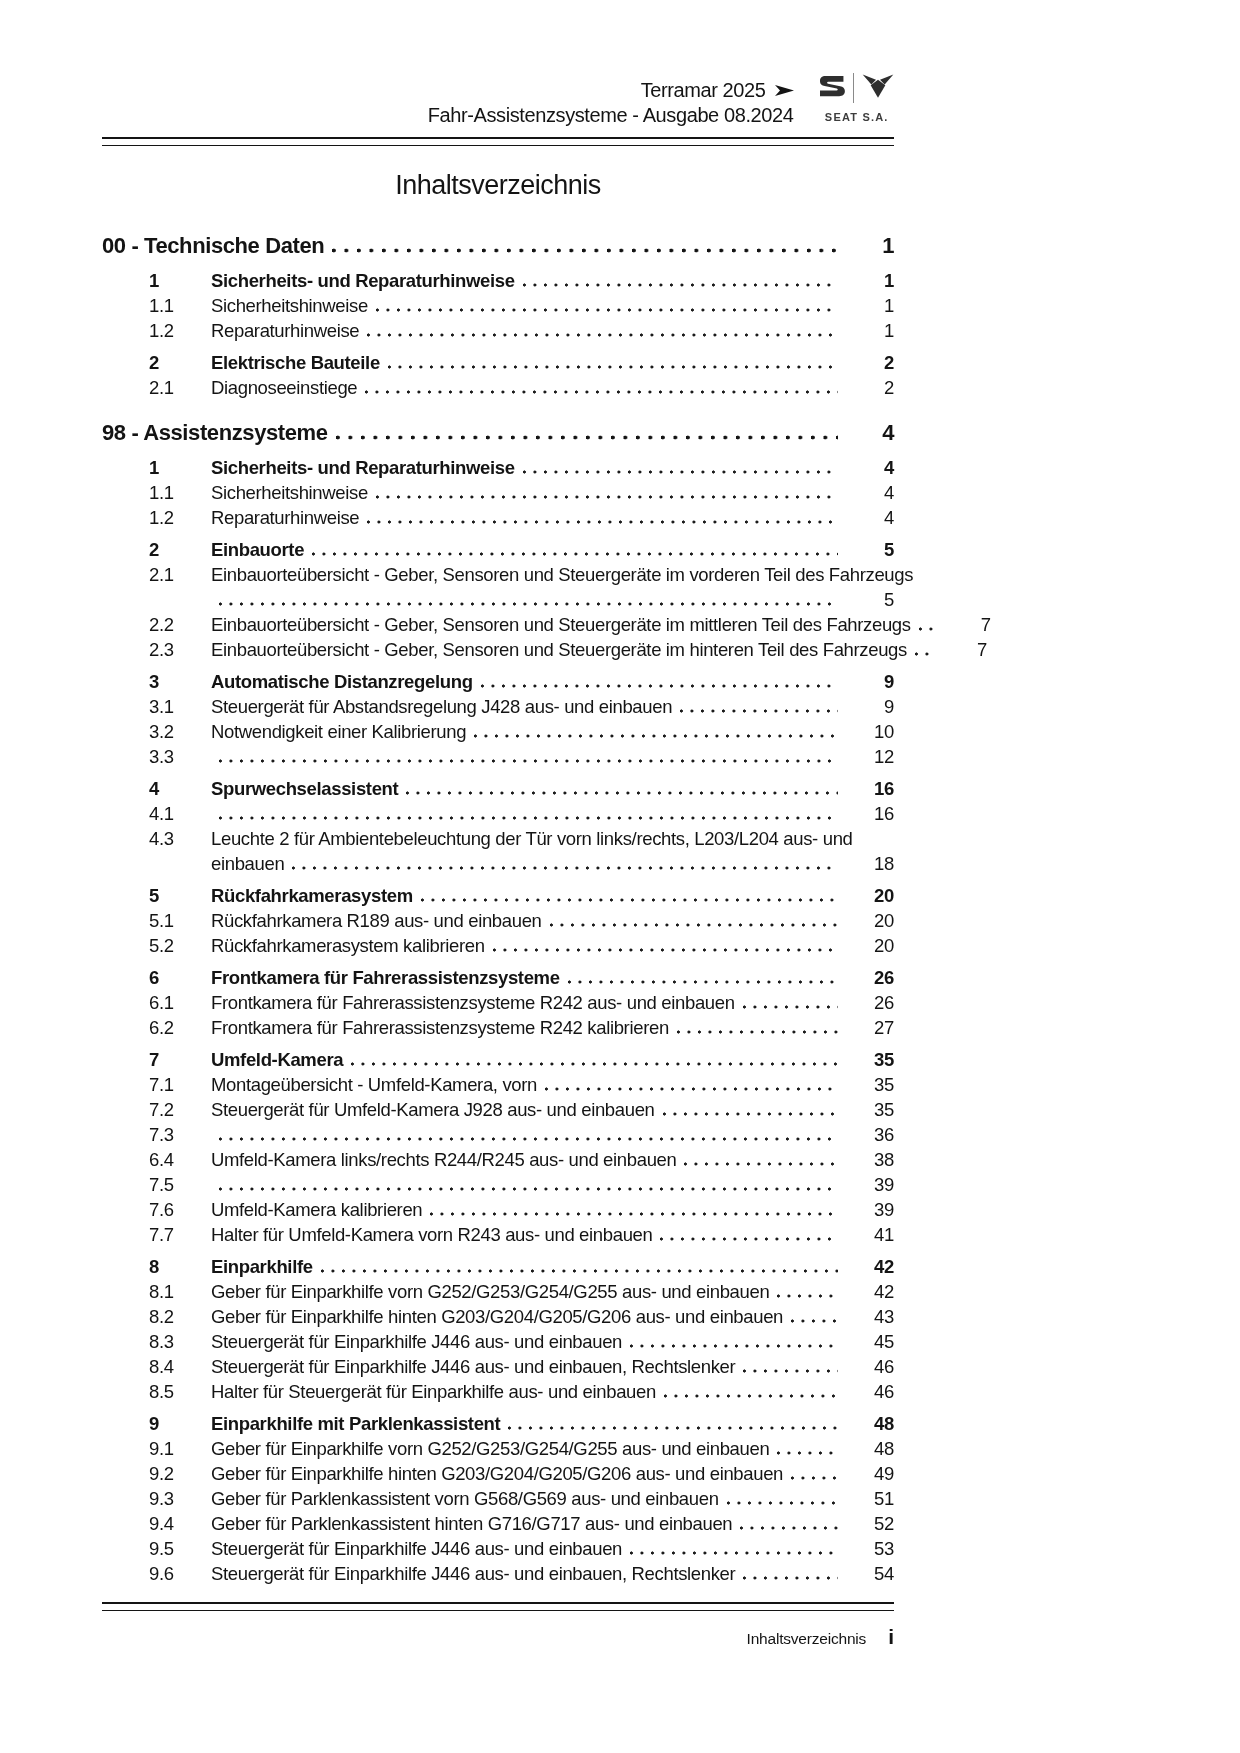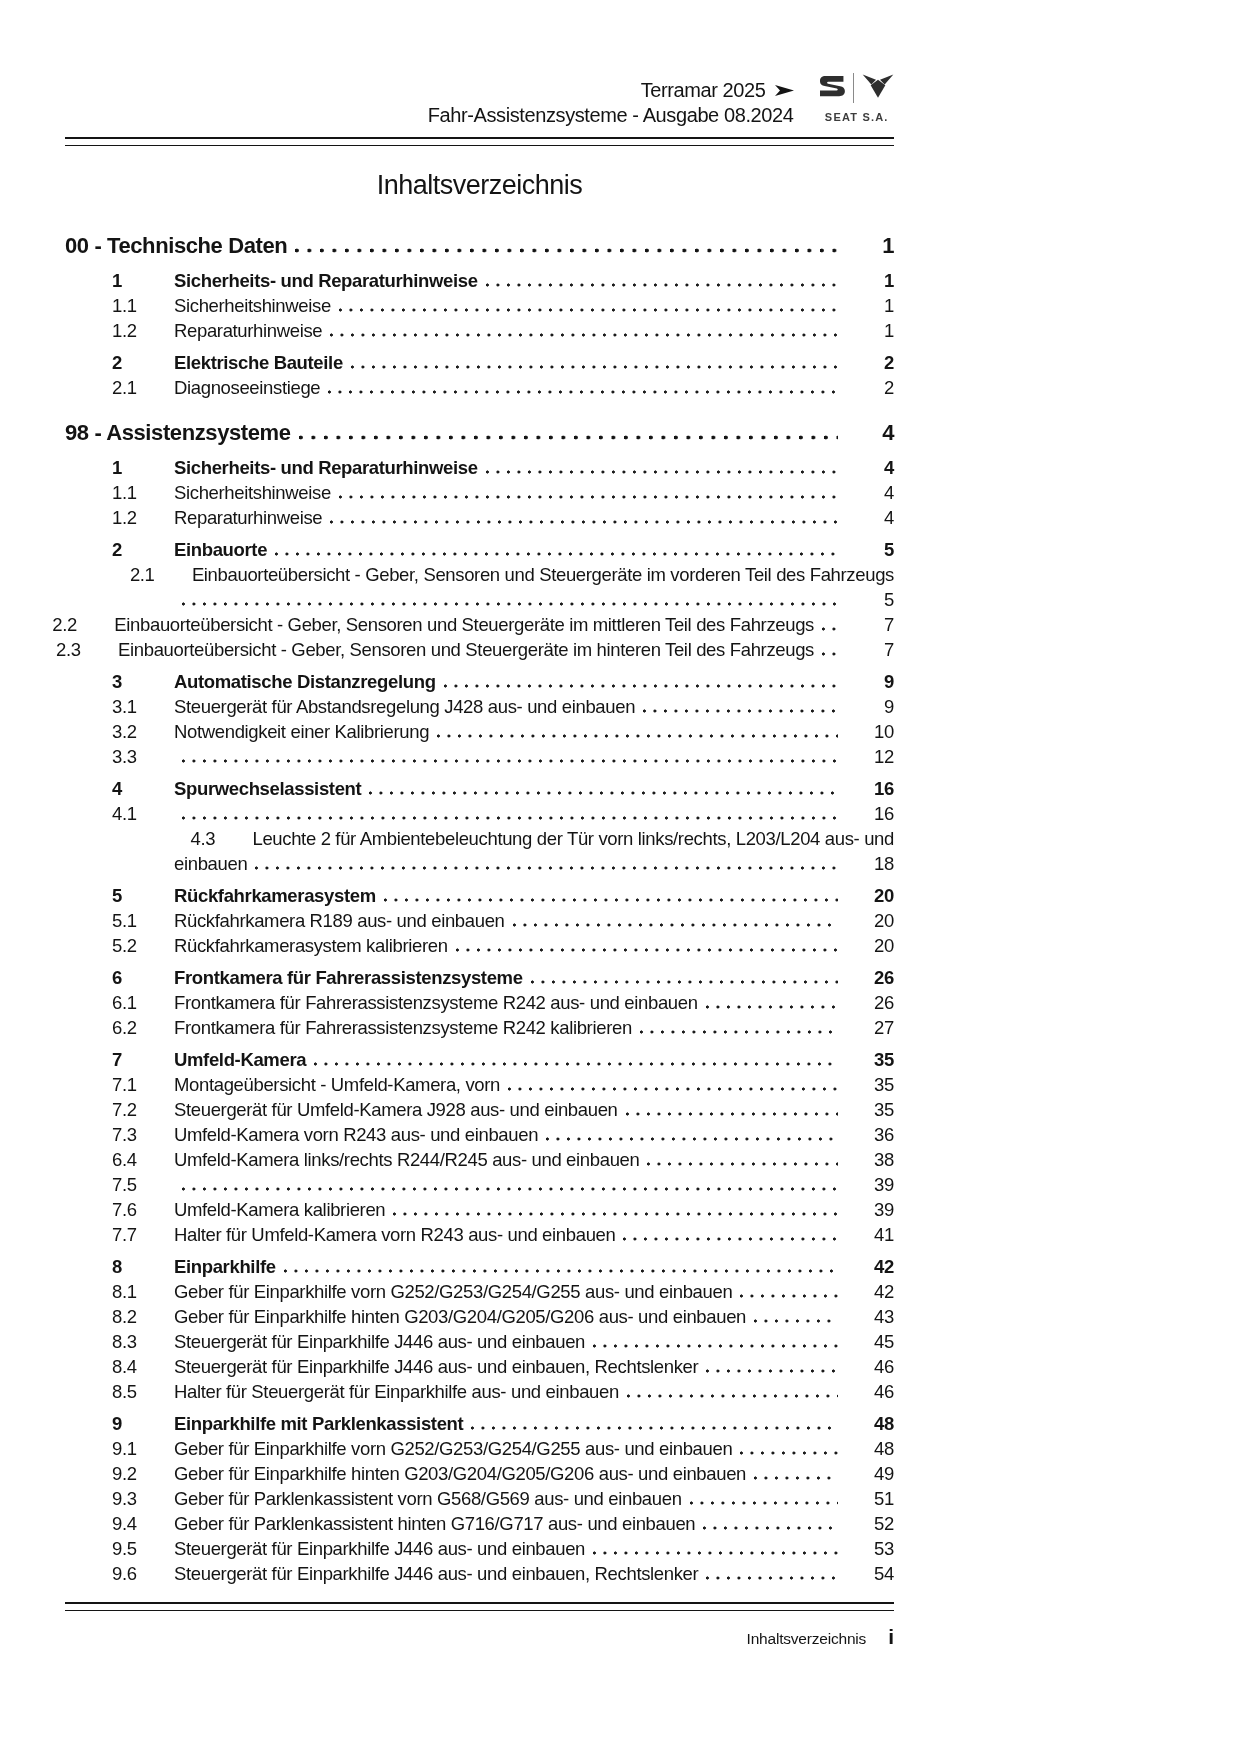--- a/index.html
+++ b/index.html
@@ -1,37 +1,37 @@
 <!DOCTYPE html>
 <html lang="de"><head>
 <meta charset="utf-8">
 <style>
   html,body { margin:0; padding:0; background:#ffffff; }
   body { width:1240px; height:1753px; font-family:"Liberation Sans", sans-serif; color:#141414; }
-  .page { box-sizing:border-box; width:984px; min-height:1753px; padding:70px 90px 0 65px; position:relative; }
+  .page { box-sizing:border-box; width:984px; min-height:1753px; padding:70px 90px 0 102px; position:relative; }
 
   
   .header { display:flex; justify-content:flex-end; align-items:flex-start; }
   .header-text { text-align:right; font-size:20px; line-height:25px; letter-spacing:-0.4px; padding-top:8px; white-space:nowrap; }
   .model-line { display:flex; justify-content:flex-end; align-items:center; gap:9px; }
   .arrow-icon svg { display:block; }
   .logo-block { margin-left:26px; text-align:center; }
   .logo-row { display:flex; align-items:center; justify-content:center; gap:8px; height:36px; }
   .logo-divider { width:1.5px; height:30px; background:#8a8a8a; }
   .company { margin-top:5px; font-size:11px; font-weight:bold; letter-spacing:1.2px; color:#3d3d3d; white-space:nowrap; }
 
   .rule { margin-top:9px; height:6px; border-top:2.5px solid #141414; border-bottom:1.5px solid #141414; }
   .rule-footer { margin-top:16px; }
 
   
   h1.doc-title { margin:24px 0 0 0; text-align:center; font-size:27px; font-weight:400; letter-spacing:-0.5px; }
 
   
   #toc { margin-top:30px; }
-  .toc-row { display:flex; align-items:baseline; line-height:25px; font-size:18.5px; letter-spacing:-0.35px;justify-content:flex-end; }
+  .toc-row { display:flex; align-items:baseline; line-height:25px; font-size:18.5px; letter-spacing:-0.35px; }
   .col-num { flex:0 0 62px; padding-left:47px; white-space:nowrap; }
   .col-title { white-space:nowrap; }
   .col-page { flex:0 0 48px; text-align:right; white-space:nowrap; }
   .dots { flex:1 1 auto; min-width:16px; margin:0 8px 0 8px; height:4px;
           background-image:radial-gradient(circle at 1.4px 50%, #1b1b1b 1.35px, transparent 1.8px);
           background-size:10.5px 4px; background-repeat:repeat-x; background-position:left center; }
   .level-section { font-weight:700; margin-top:7px; }
   .level-chapter { font-weight:700; font-size:22px; line-height:30px; letter-spacing:-0.4px; margin-top:18px; margin-bottom:4px; }
   .level-chapter .dots { height:5px; margin-bottom:1px;
           background-image:radial-gradient(circle at 1.8px 50%, #141414 1.7px, transparent 2.2px);
@@ -263,21 +263,20 @@
         <span class="col-page">35</span>
       </div>
       <div class="toc-row level-sub">
         <span class="col-num">7.2</span>
         <span class="col-title">Steuergerät für Umfeld-Kamera J928 aus- und einbauen</span>
         <span class="dots"></span>
         <span class="col-page">35</span>
       </div>
       <div class="toc-row level-sub">
         <span class="col-num">7.3</span>
-        <span class="col-title">Umfeld-Kamera vorn R243 aus- und einbauen</span>
         <span class="dots"></span>
         <span class="col-page">36</span>
       </div>
       <div class="toc-row level-sub">
         <span class="col-num">6.4</span>
         <span class="col-title">Umfeld-Kamera links/rechts R244/R245 aus- und einbauen</span>
         <span class="dots"></span>
         <span class="col-page">38</span>
       </div>
       <div class="toc-row level-sub">

